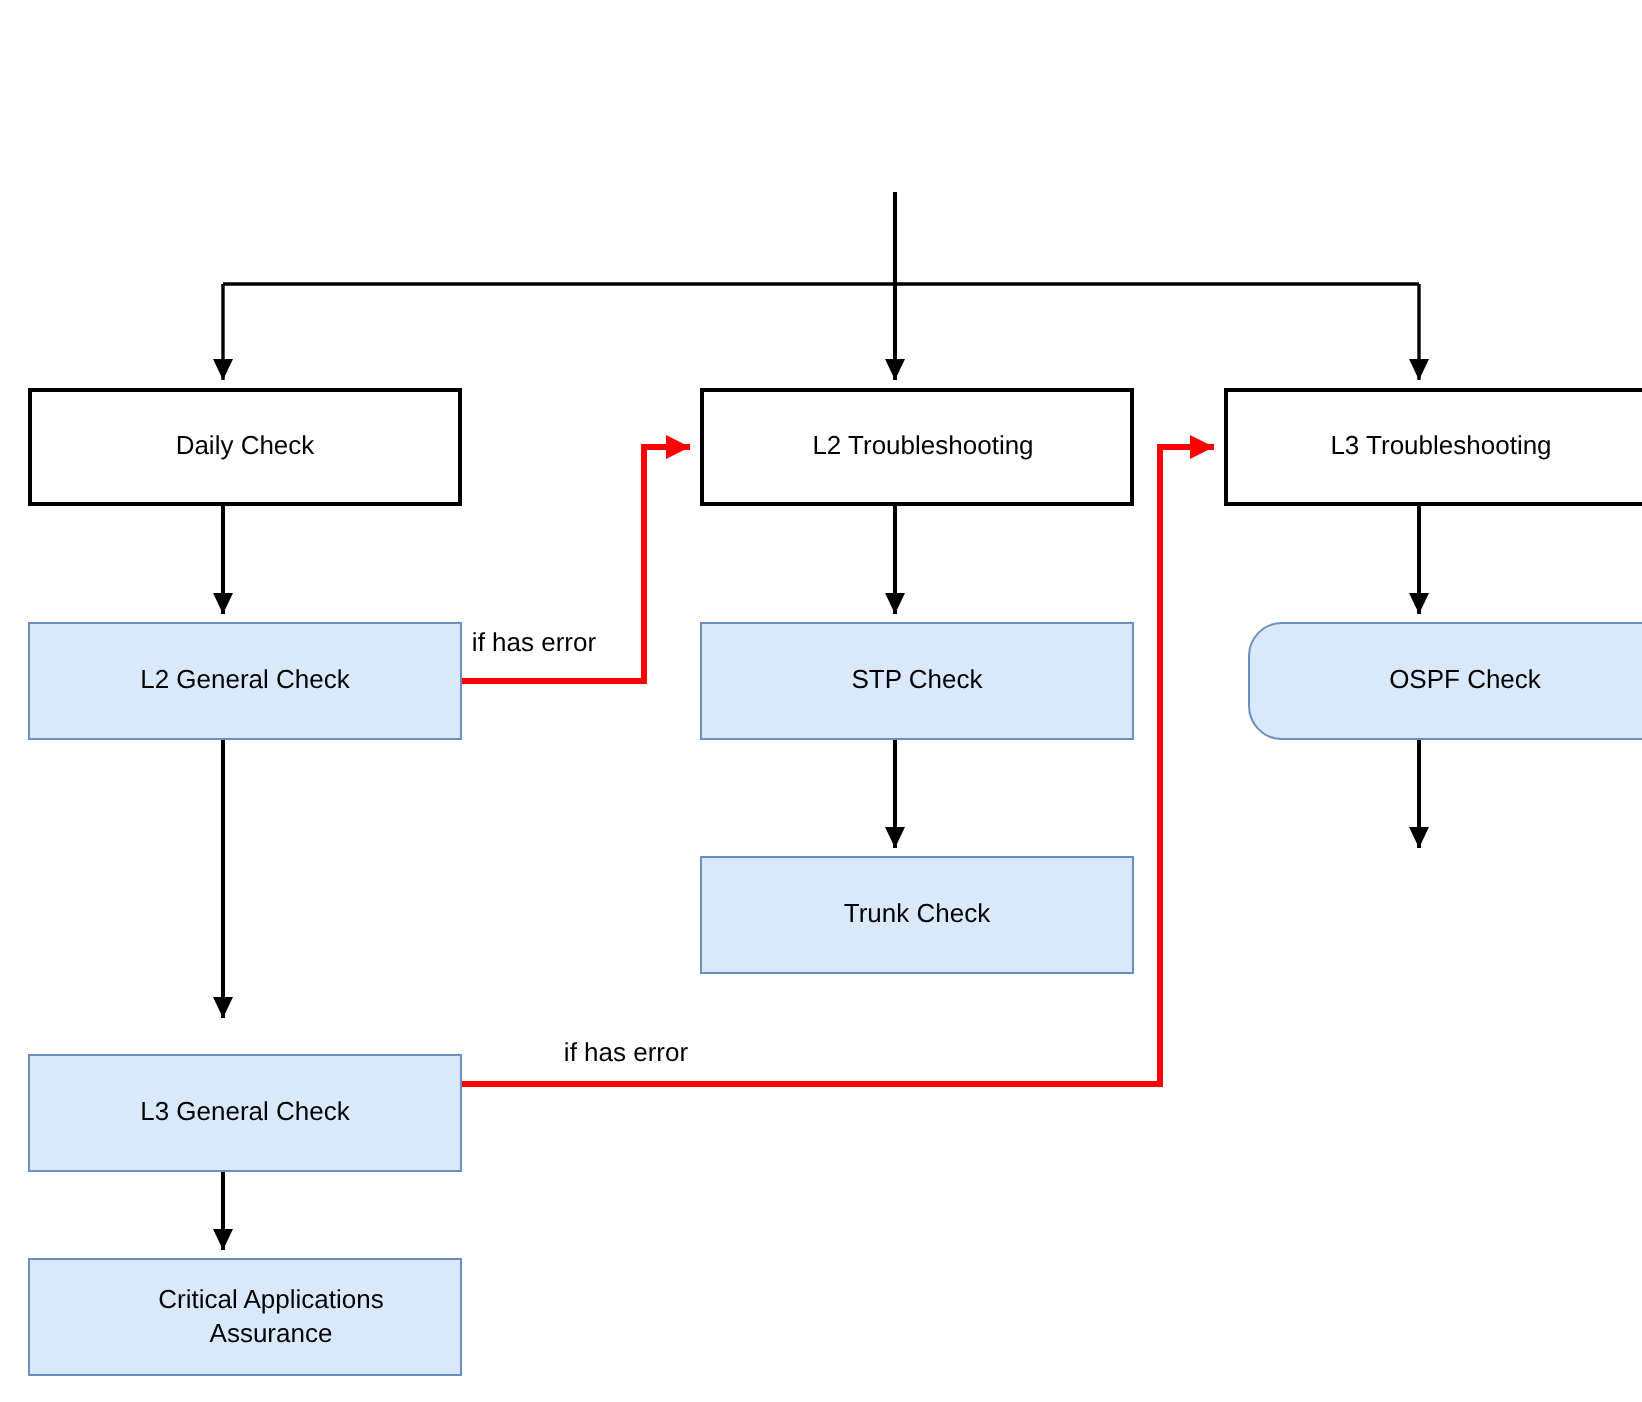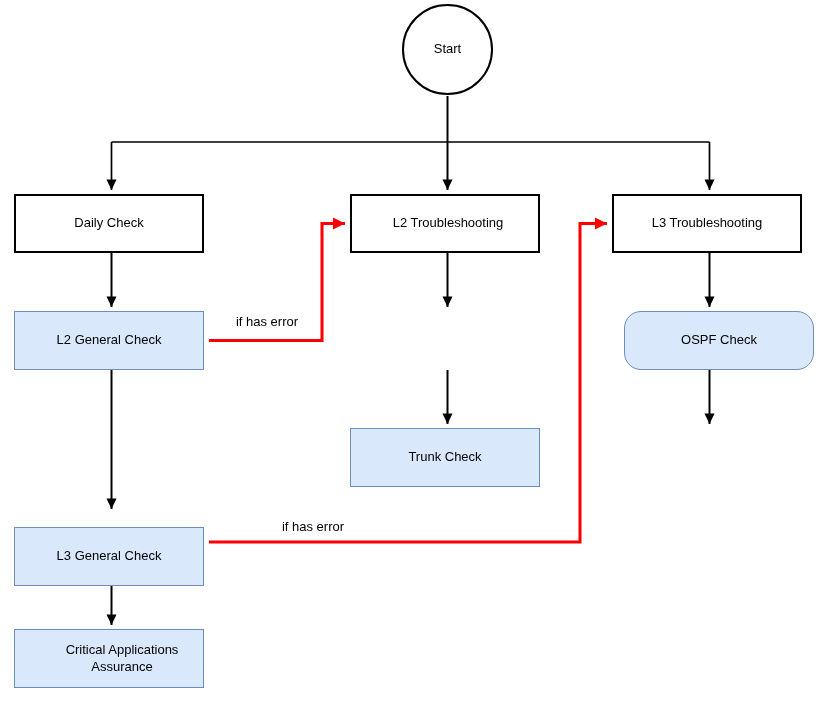--- a/index.html
+++ b/index.html
@@ -29,21 +29,21 @@
   }
   .wire.thin { stroke-width: 1.7; }
   .wire.error {
     stroke: var(--error-connector, #ff0000);
     stroke-width: 3;
   }
   .arrowhead-black { fill: var(--connector, #000000); }
   .arrowhead-red  { fill: var(--error-connector, #ff0000); }
   .node {
     position: absolute;
-    width: 190px;
+    width: 217px;
     height: 59px;
     box-sizing: border-box;
     background: var(--node-fill, #ffffff);
     border: 2px solid var(--node-stroke, #000000);
     display: flex;
     align-items: center;
     justify-content: center;
     text-align: center;
     font-size: 13px;
     line-height: 1.25;
@@ -103,36 +103,36 @@
 
     <path class="wire" d="M709.5,253 L709.5,307" marker-end="url(#arrow-black)"></path>
 
     <path class="wire" d="M709.5,370 L709.5,424" marker-end="url(#arrow-black)"></path>
 
     <path class="wire error" d="M209,340.5 L322,340.5 L322,223.5 L345,223.5" marker-end="url(#arrow-red)"></path>
 
     <path class="wire error" d="M209,542 L580,542 L580,223.5 L607,223.5" marker-end="url(#arrow-red)"></path>
   </svg>
 
-  <div class="node circle" style="left:402px; top:4px;">
-    <span>Start</span>
-  </div>
 
   <div class="node" style="left:14px; top:194px;">
     <span>Daily Check</span>
   </div>
   <div class="node" style="left:350px; top:194px;padding-left:20px;">
     <span>L2 Troubleshooting</span>
   </div>
   <div class="node" style="left:612px; top:194px;">
     <span>L3 Troubleshooting</span>
   </div>
 
   <div class="node blue" style="left:14px; top:311px;justify-content:center;">
     <span>L2 General Check</span>
+  </div>
+  <div class="node blue" style="left:350px; top:311px;">
+    <span>STP Check</span>
   </div>
   <div class="node blue" style="left:624px; top:311px;border-radius:17px;">
     <span>OSPF Check</span>
   </div>
 
   <div class="node blue" style="left:350px; top:428px;">
     <span>Trunk Check</span>
   </div>
 
   <div class="node blue" style="left:14px; top:495px;margin-top:32px;">

